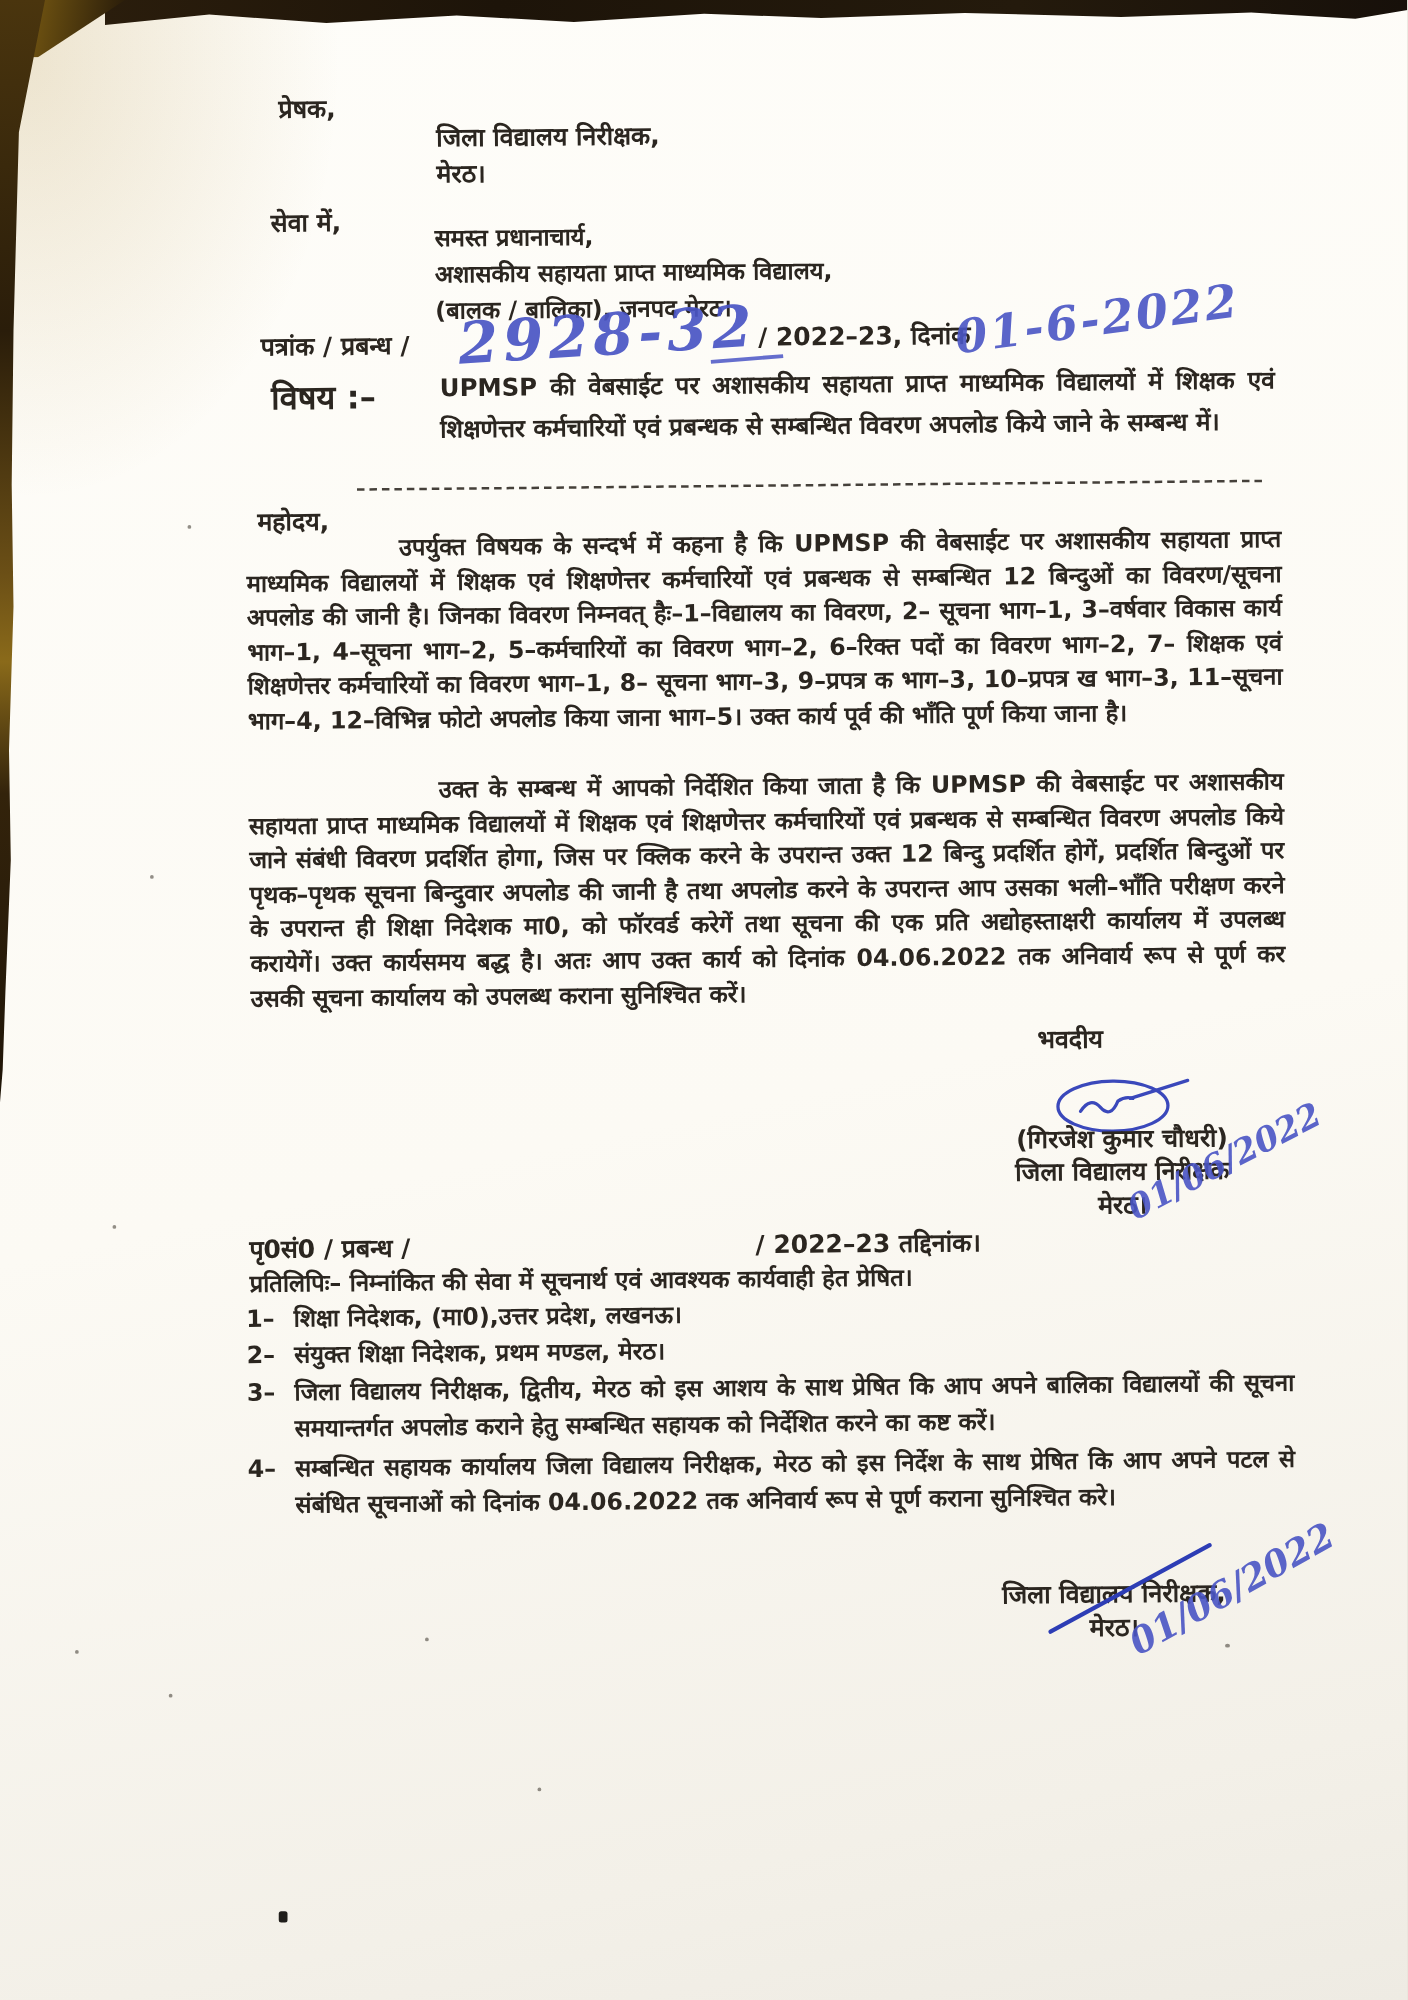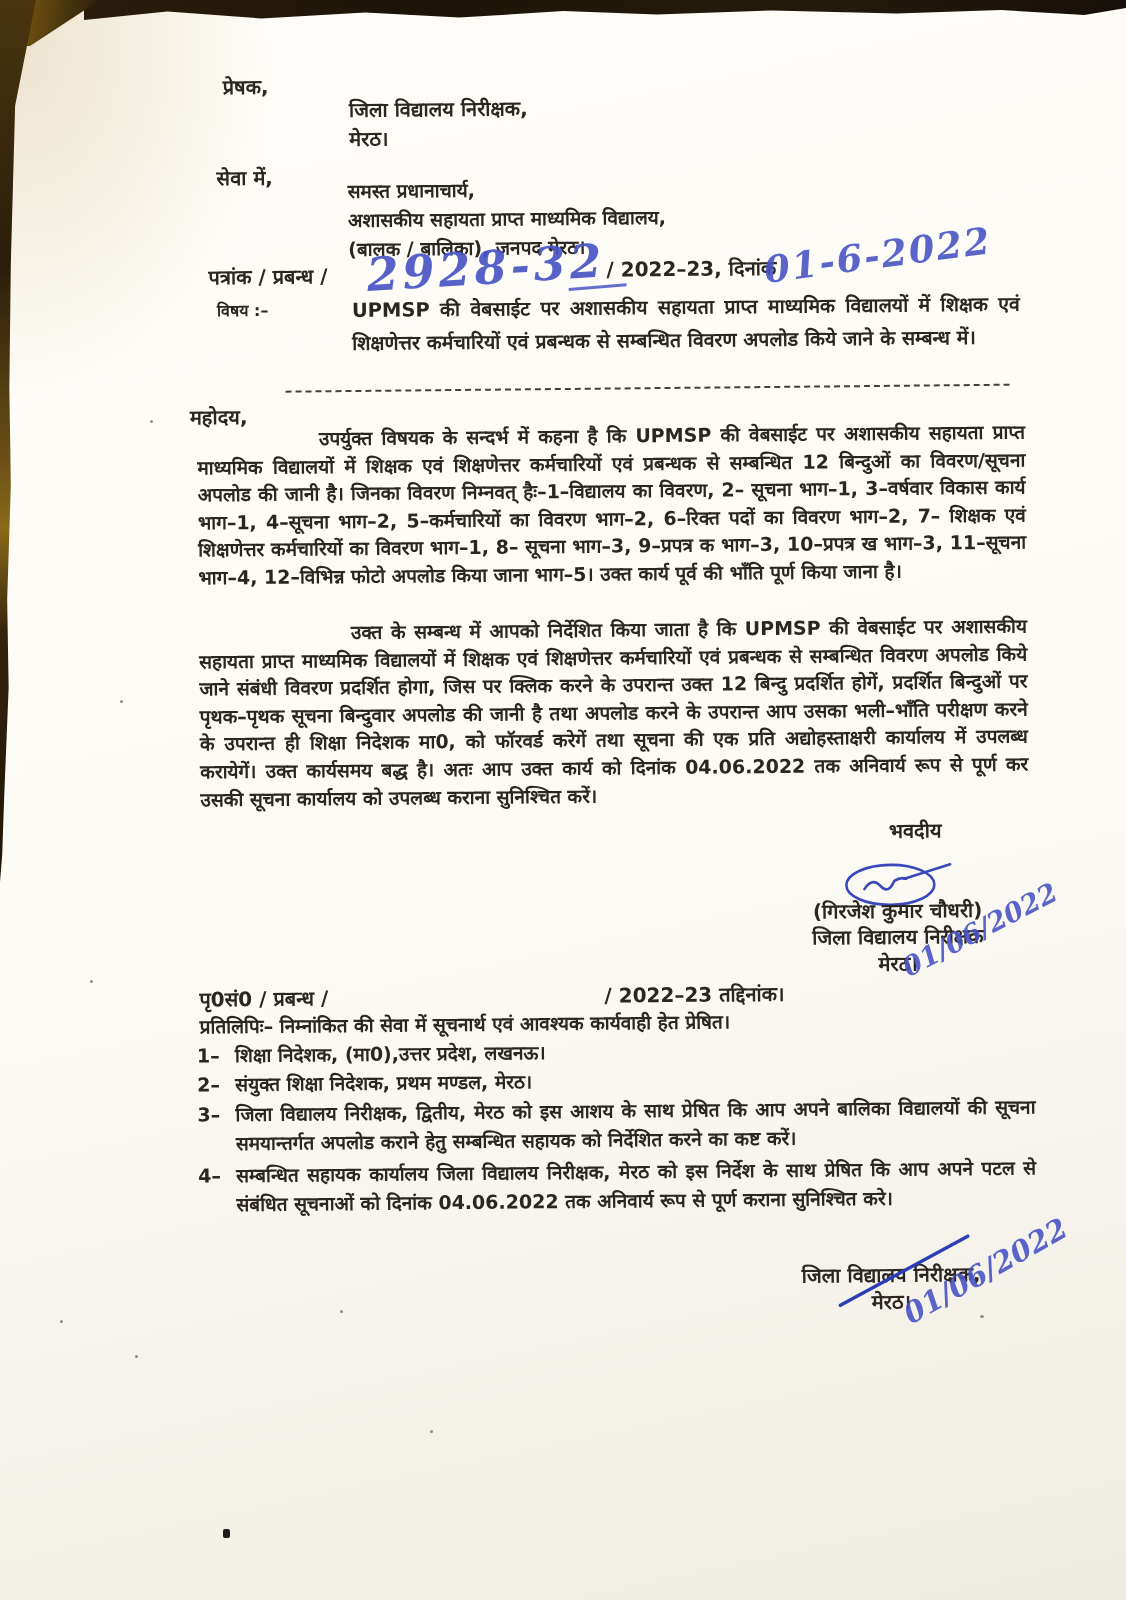--- a/index.html
+++ b/index.html
@@ -59,21 +59,21 @@
   .ref-tail { position:absolute; left:360px; top:38px; width:58px; border-bottom:3px solid #4a55c5; transform:rotate(-4deg); opacity:.85; }
   .ref-suffix { position:absolute; left:398px; top:8px; font-size:20px; }
   .ref-date {
     position:absolute; left:555px; top:-12px;
     font-family:"DejaVu Serif", serif; font-style:italic; font-weight:bold;
     font-size:37px; color:#4a55c5; transform:rotate(-7deg); letter-spacing:2px; white-space:nowrap;
     opacity:.9;
   }
 
   .subject-row { left:220px; top:292px; width:805px; }
-  .subject-label { position:absolute; left:0; top:4px; font-size:16px; }
+  .subject-label { position:absolute; left:0; top:4px; font-size:26px; }
   .subject-text { position:absolute; left:135px; top:0; width:668px; font-size:19.5px; line-height:33px; }
   .divider { left:288px; top:388px; width:724px; border-bottom:2.5px dashed #45403a; }
 
   .para { width:828px; font-size:19px; line-height:27.6px; }
   .sig-block { text-align:center; }
 
   .hand-date {
     font-family:"DejaVu Serif", serif; font-style:italic; font-weight:bold;
     color:#4a55c5; white-space:nowrap; opacity:.9;
   }
@@ -127,26 +127,26 @@
       <span class="ref-suffix">/ 2022–23, दिनांक</span>
       <span class="ref-date">01-6-2022</span>
     </div>
 
     <div class="abs subject-row">
       <span class="subject-label">विषय :–</span>
       <div class="subject-text just">UPMSP की वेबसाईट पर अशासकीय सहायता प्राप्त माध्यमिक विद्यालयों में शिक्षक एवं शिक्षणेत्तर कर्मचारियों एवं प्रबन्धक से सम्बन्धित विवरण अपलोड किये जाने के सम्बन्ध में।</div>
     </div>
     <div class="abs divider"></div>
 
-    <div class="abs t20" style="left:192px;top:400px">महोदय,</div>
+    <div class="abs t20" style="left:208px;top:400px">महोदय,</div>
 
     <div class="abs para just" style="left:199px;top:423px;text-indent:122px">उपर्युक्त विषयक के सन्दर्भ में कहना है कि UPMSP की वेबसाईट पर अशासकीय सहायता प्राप्त माध्यमिक विद्यालयों में शिक्षक एवं शिक्षणेत्तर कर्मचारियों एवं प्रबन्धक से सम्बन्धित 12 बिन्दुओं का विवरण/सूचना अपलोड की जानी है। जिनका विवरण निम्नवत् हैः–1–विद्यालय का विवरण, 2– सूचना भाग–1, 3–वर्षवार विकास कार्य भाग–1, 4–सूचना भाग–2, 5–कर्मचारियों का विवरण भाग–2, 6–रिक्त पदों का विवरण भाग–2, 7– शिक्षक एवं शिक्षणेत्तर कर्मचारियों का विवरण भाग–1, 8– सूचना भाग–3, 9–प्रपत्र क भाग–3, 10–प्रपत्र ख भाग–3, 11–सूचना भाग–4, 12–विभिन्न फोटो अपलोड किया जाना भाग–5। उक्त कार्य पूर्व की भाँति पूर्ण किया जाना है।</div>
     <div class="abs para just" style="left:199px;top:617px;text-indent:152px">उक्त के सम्बन्ध में आपको निर्देशित किया जाता है कि UPMSP की वेबसाईट पर अशासकीय सहायता प्राप्त माध्यमिक विद्यालयों में शिक्षक एवं शिक्षणेत्तर कर्मचारियों एवं प्रबन्धक से सम्बन्धित विवरण अपलोड किये जाने संबंधी विवरण प्रदर्शित होगा, जिस पर क्लिक करने के उपरान्त उक्त 12 बिन्दु प्रदर्शित होगें, प्रदर्शित बिन्दुओं पर पृथक–पृथक सूचना बिन्दुवार अपलोड की जानी है तथा अपलोड करने के उपरान्त आप उसका भली–भाँति परीक्षण करने के उपरान्त ही शिक्षा निदेशक मा0, को फॉरवर्ड करेगें तथा सूचना की एक प्रति अद्योहस्ताक्षरी कार्यालय में उपलब्ध करायेगें। उक्त कार्यसमय बद्ध है। अतः आप उक्त कार्य को दिनांक 04.06.2022 तक अनिवार्य रूप से पूर्ण कर उसकी सूचना कार्यालय को उपलब्ध कराना सुनिश्चित करें।</div>
 
-    <div class="abs t20" style="left:887px;top:820px">भवदीय</div>
+    <div class="abs t20" style="left:828px;top:820px">भवदीय</div>
 
     <svg class="sig1" width="115" height="52" viewBox="0 0 115 52">
       <ellipse cx="48" cy="28" rx="44" ry="20" fill="none" stroke="#3a48bb" stroke-width="2.6"></ellipse>
       <path d="M22,32 q8,-12 16,-3 t14,-5 q6,-4 12,-2" fill="none" stroke="#3a48bb" stroke-width="2.6" stroke-linecap="round"></path>
       <path d="M62,22 L108,8" fill="none" stroke="#3a48bb" stroke-width="2.6" stroke-linecap="round"></path>
     </svg>
 
     <div class="abs sig-block t20" style="left:770px;top:900px;width:250px">
       <div>(गिरजेश कुमार चौधरी)</div>
       <div style="line-height:27px">जिला विद्यालय निरीक्षक</div>

